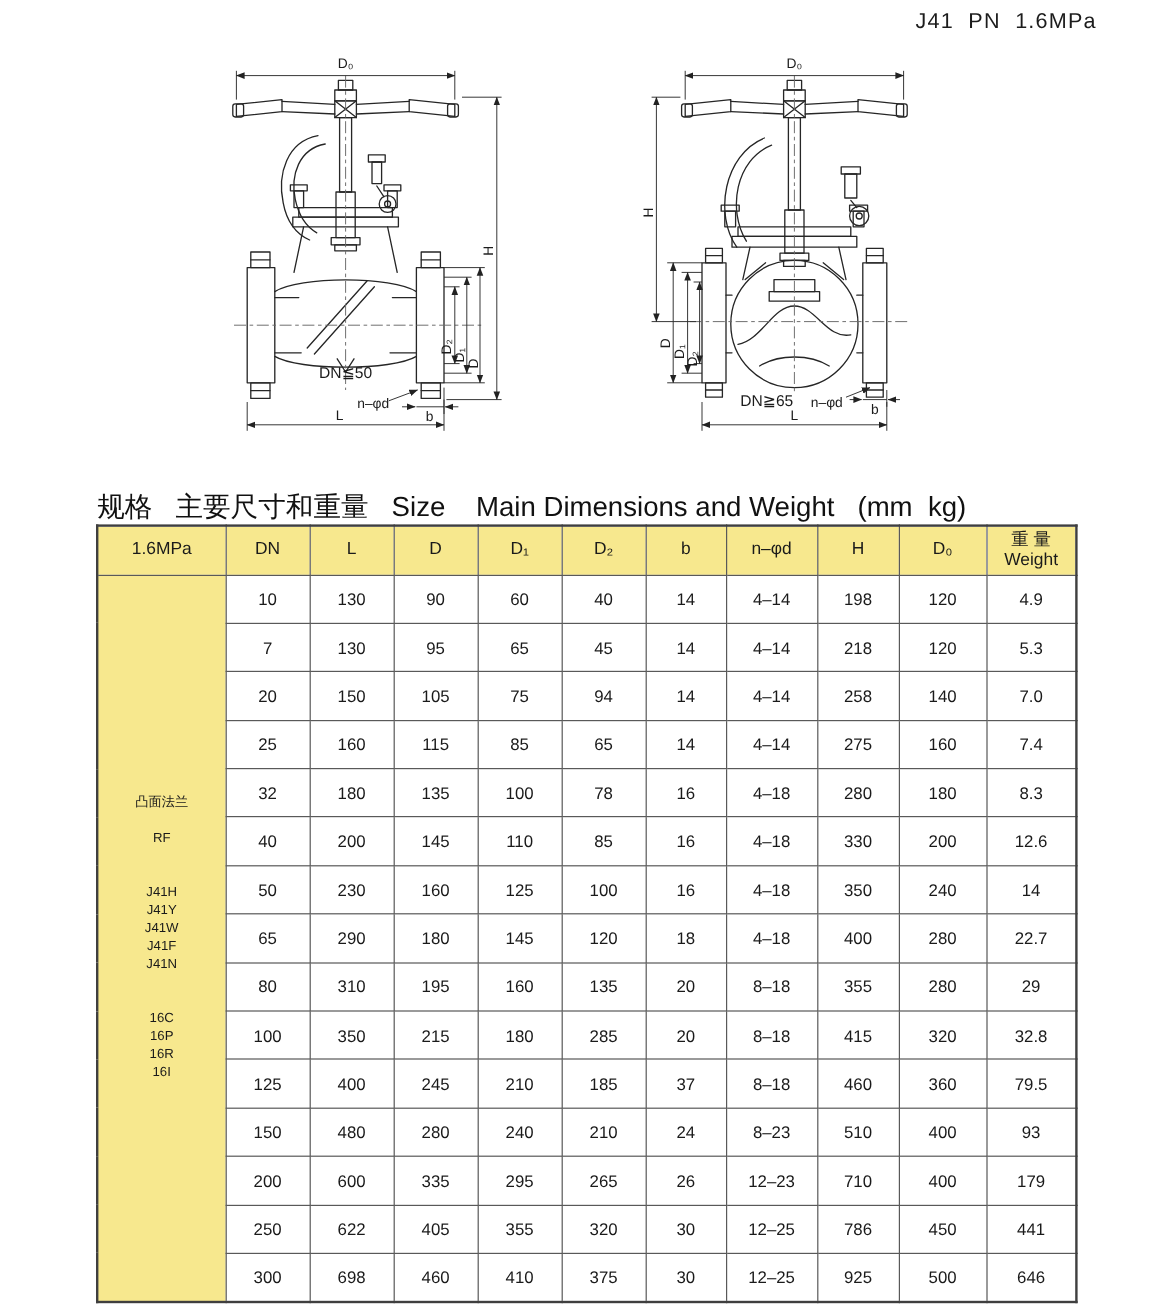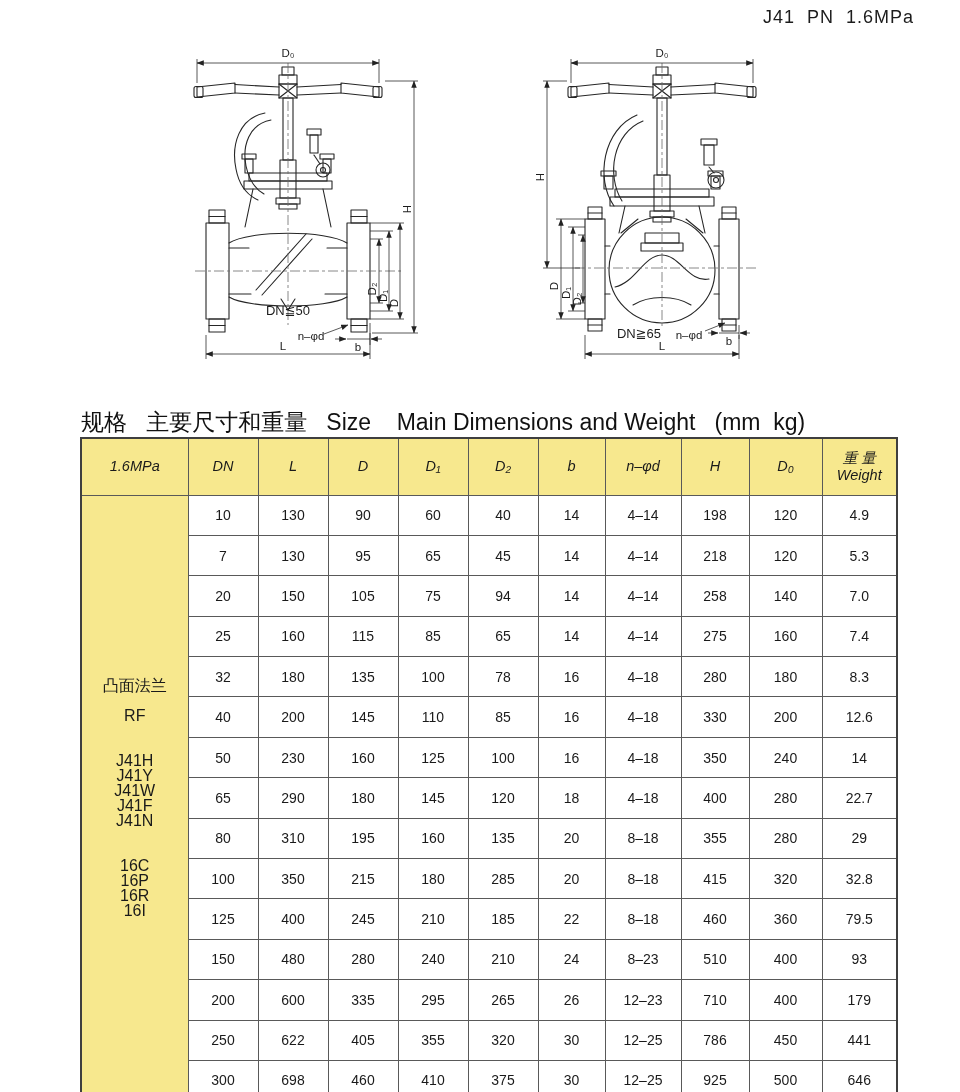--- a/index.html
+++ b/index.html
@@ -38,28 +38,28 @@
   table.dim-table{
     position:absolute;left:80px;top:437px;width:816px;
     border-collapse:collapse;table-layout:fixed;
     border:2px solid var(--frame);
     font-size:14px;color:#1a1a1a;
   }
   .dim-table th,.dim-table td{
     border:1px solid var(--grid);text-align:center;vertical-align:middle;
     padding:0;overflow:hidden;
   }
-  .dim-table thead tr{height:57px;font-style:italic;}
+  .dim-table thead tr{height:41px;}
   .dim-table tbody tr{height:40.4px;}
   .dim-table th{
     background:var(--header-bg);font-weight:400;font-size:14.5px;
     white-space:pre-line;line-height:17px;
   }
   .dim-table td.spec-cell{
-    background:var(--header-bg);white-space:pre-line;line-height:15px;font-size:16px;
+    background:var(--header-bg);white-space:pre-line;line-height:15px;font-size:11px;
   }
 </style>
 </head>
 <body>
 
 <div class="page-title">J41  PN  1.6MPa</div>
 
 <div class="drawing drawing-left">
 <svg class="valve-svg" width="300" height="332" viewBox="0 0 300 332">
   <defs>
@@ -410,21 +410,21 @@
         <td>415</td>
         <td>320</td>
         <td>32.8</td>
       </tr>
       <tr>
         <td>125</td>
         <td>400</td>
         <td>245</td>
         <td>210</td>
         <td>185</td>
-        <td>22</td>
+        <td>37</td>
         <td>8–18</td>
         <td>460</td>
         <td>360</td>
         <td>79.5</td>
       </tr>
       <tr>
         <td>150</td>
         <td>480</td>
         <td>280</td>
         <td>240</td>

